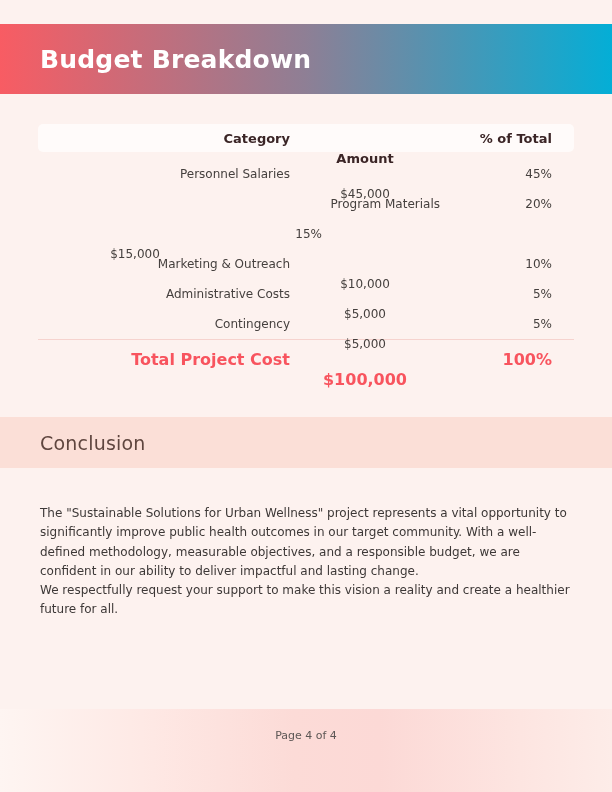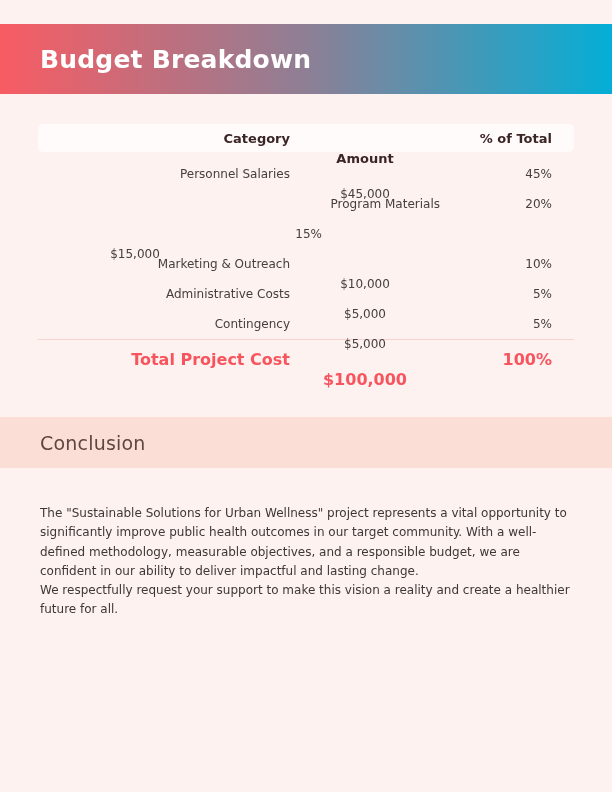--- a/index.html
+++ b/index.html
@@ -159,14 +159,17 @@
 
   <div class="conclusion-band">
     <h2>Conclusion</h2>
   </div>
 
   <div class="body-text">
     <p>The "Sustainable Solutions for Urban Wellness" project represents a vital opportunity to significantly improve public health outcomes in our target community. With a well-defined methodology, measurable objectives, and a responsible budget, we are confident in our ability to deliver impactful and lasting change.</p>
     <p>We respectfully request your support to make this vision a reality and create a healthier future for all.</p>
   </div>
 
+  <div class="footer">
+    <p>Page 4 of 4</p>
+  </div>
 
 </div>
 
 </body></html>

